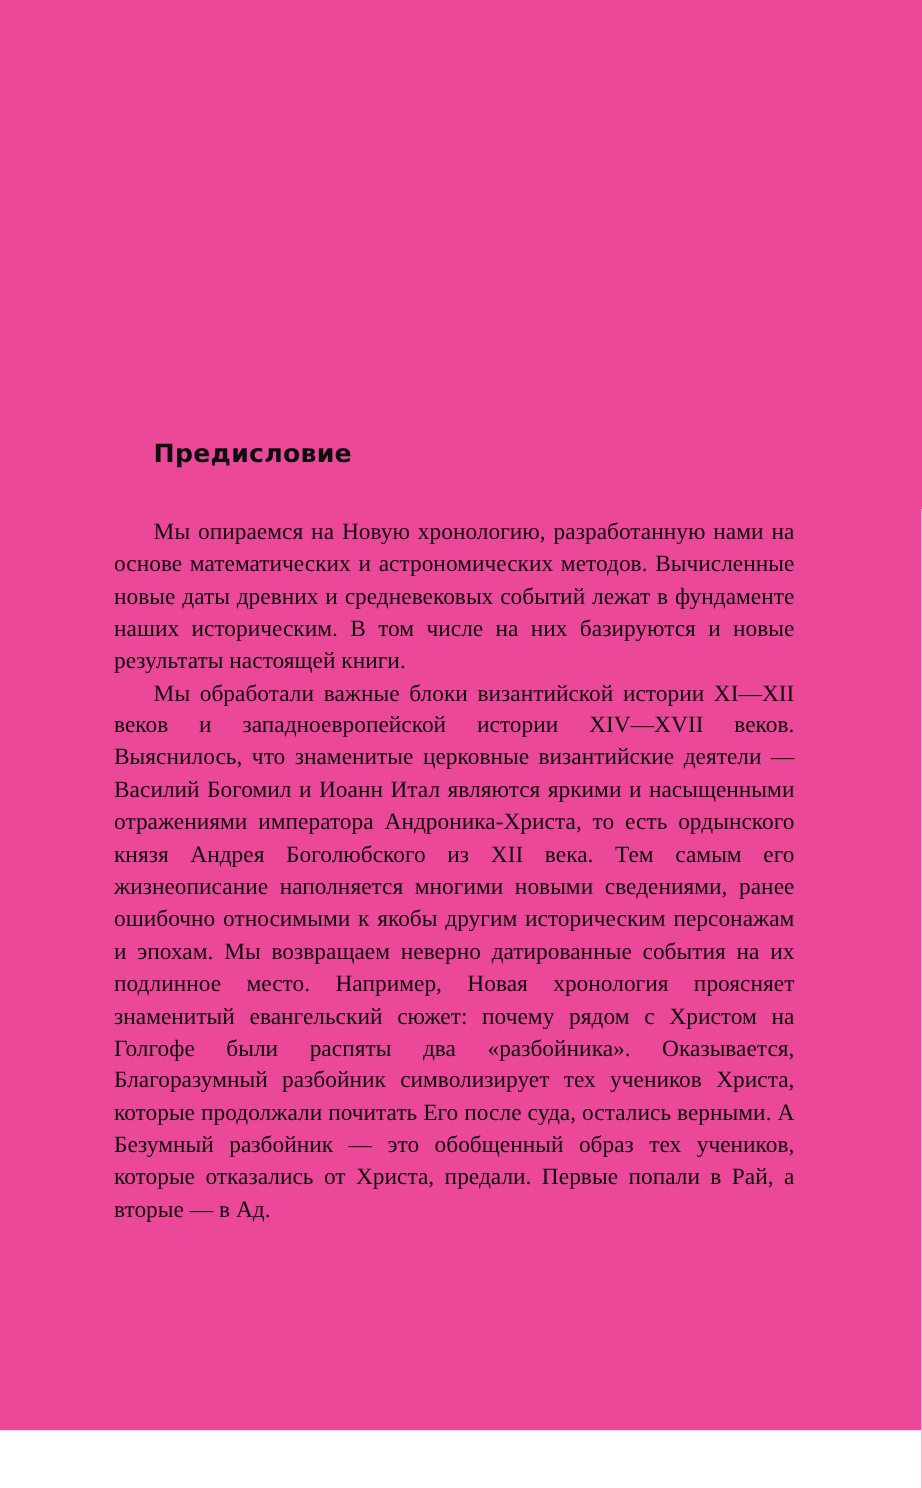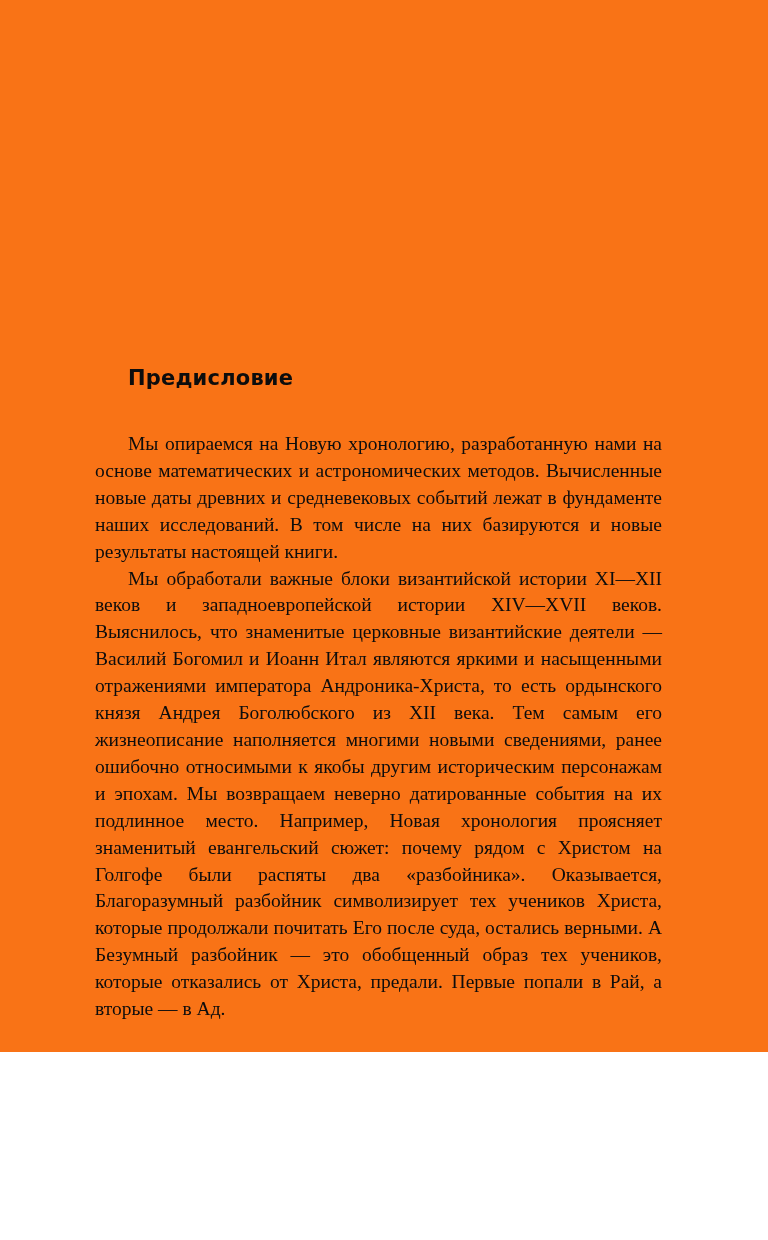--- a/index.html
+++ b/index.html
@@ -3,22 +3,22 @@
   <meta charset="utf-8">
   <style>
     html, body {
       margin: 0;
       padding: 0;
       background: #ffffff;
     }
     .book-page {
       position: relative;
       width: 768px;
-      height: 1052px;
-      background: #f97316;
+      height: 1192px;
+      background: #ec4899;
       overflow: hidden;
       color: #0d0d0d;
     }
     .content {
       position: absolute;
       left: 95px;
       top: 366px;
       width: 567px;
     }
     .chapter-title {
@@ -45,17 +45,17 @@
       color: #0d0d0d;
     }
   </style>
 </head>
 <body>
 
 <div class="book-page">
   <div class="content">
     <h1 class="chapter-title">Предисловие</h1>
     <div class="body-text">
-      <p>Мы опираемся на Новую хронологию, разработанную нами на основе математических и астрономических методов. Вычисленные новые даты древних и средневековых событий лежат в фундаменте наших исследований. В том числе на них базируются и новые результаты настоящей книги.</p>
+      <p>Мы опираемся на Новую хронологию, разработанную нами на основе математических и астрономических методов. Вычисленные новые даты древних и средневековых событий лежат в фундаменте наших историческим. В том числе на них базируются и новые результаты настоящей книги.</p>
       <p>Мы обработали важные блоки византийской истории XI—XII веков и западноевропейской истории XIV—XVII веков. Выяснилось, что знаменитые церковные византийские деятели — Василий Богомил и Иоанн Итал являются яркими и насыщенными отражениями императора Андроника-Христа, то есть ордынского князя Андрея Боголюбского из XII века. Тем самым его жизнеописание наполняется многими новыми сведениями, ранее ошибочно относимыми к якобы другим историческим персонажам и эпохам. Мы возвращаем неверно датированные события на их подлинное место. Например, Новая хронология проясняет знаменитый евангельский сюжет: почему рядом с Христом на Голгофе были распяты два «разбойника». Оказывается, Благоразумный разбойник символизирует тех учеников Христа, которые продолжали почитать Его после суда, остались верными. А Безумный разбойник — это обобщенный образ тех учеников, которые отказались от Христа, предали. Первые попали в Рай, а вторые — в Ад.</p>
     </div>
   </div>
 </div>
 
 </body></html>

